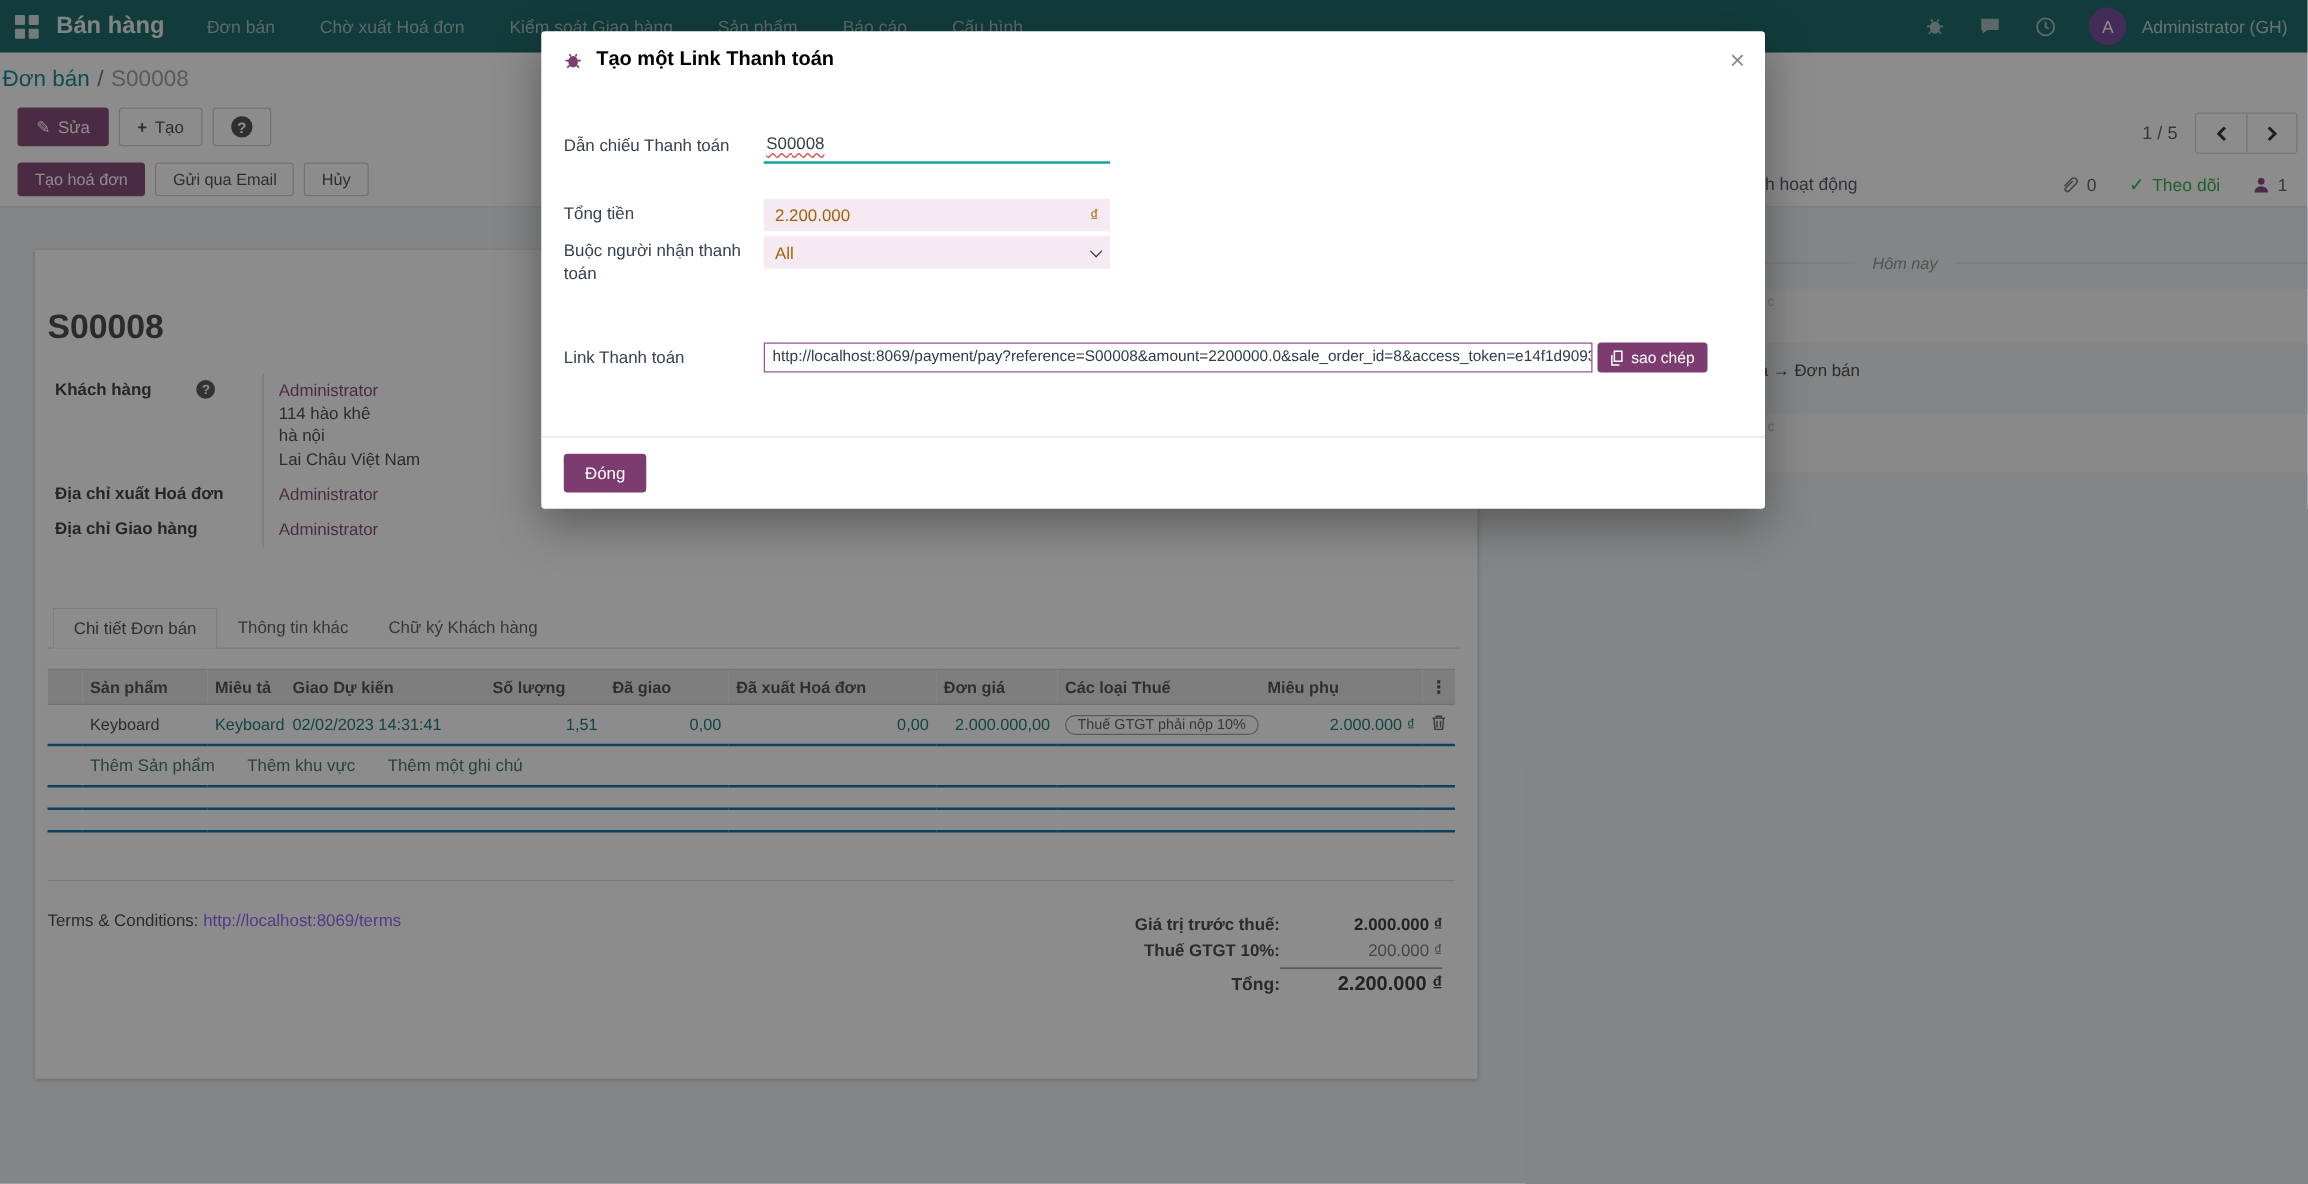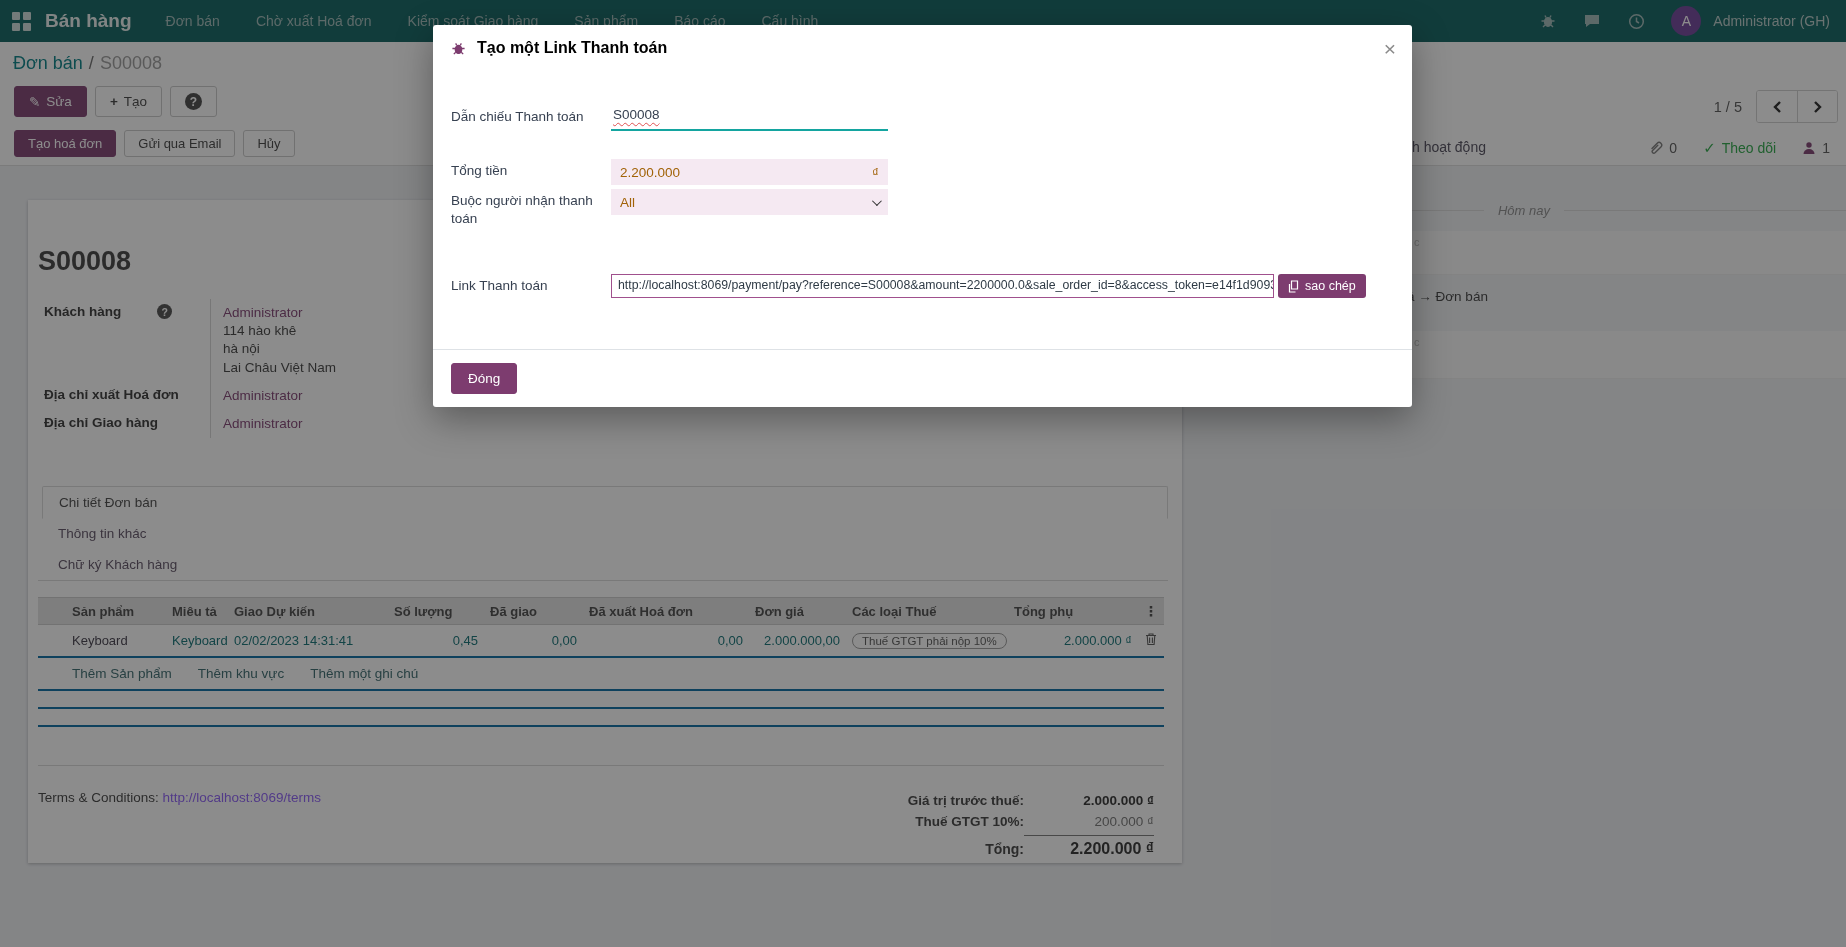--- a/index.html
+++ b/index.html
@@ -18,21 +18,21 @@
   .nav-item { color:#9fb9b7; font-size:14px; cursor:pointer; }
   .nav-right { margin-left:auto; display:flex; align-items:center; gap:26px; }
   .nav-ico { width:18px; height:18px; display:inline-flex; align-items:center; justify-content:center; }
   .avatar { width:30px; height:30px; border-radius:50%; background:#6d3e98; color:#fff;
             display:flex; align-items:center; justify-content:center; font-size:14px; }
   .nav-user { color:#b9cac8; font-size:14px; margin-left:-14px; }
 
   
   .control-panel { position:absolute; top:42px; left:0; width:100%; height:124px; background:#fff;
                    border-bottom:1px solid #dcdcdc; }
-  .breadcrumb { position:absolute; left:13px; top:11px; font-size:18px; }
+  .breadcrumb { position:absolute; left:2px; top:11px; font-size:18px; }
   .breadcrumb .bc-parent { color:#017e84; cursor:pointer; }
   .breadcrumb .bc-sep { color:#6b6b6b; margin:0 6px; }
   .breadcrumb .bc-current { color:#9a9a9a; }
   .cp-buttons { position:absolute; left:14px; top:44px; display:flex; gap:8px; }
   .btn { display:inline-flex; align-items:center; gap:6px; border-radius:3px; font-size:13.5px;
          padding:6px 14px; cursor:pointer; border:1px solid transparent; white-space:nowrap; }
   .btn-primary { background:#7d3c6f; border-color:#7d3c6f; color:#fff; }
   .btn-default { background:#fff; border-color:#c9c9c9; color:#3f3f3f; }
   .help-circle { width:17px; height:17px; border-radius:50%; background:#454545; color:#fff;
                  font-size:12px; font-weight:700; display:inline-flex; align-items:center; justify-content:center; }
@@ -68,21 +68,21 @@
   .so-title { font-size:27px; font-weight:700; color:#3d3d3d; }
   .fieldgroup { display:grid; grid-template-columns:172px 1fr; margin-top:22px; width:560px; }
   .fg-label { font-weight:600; color:#333; font-size:13.5px; padding:5px 8px 5px 6px;
               display:flex; align-items:flex-start; gap:10px; }
   .fg-value { border-left:1px solid #d5d5d5; padding:5px 0 5px 12px; font-size:13.5px; color:#3d3d3d;
               line-height:1.35; }
   .m2o-link { color:#7d3c6f; cursor:pointer; }
   .qhelp { width:15px; height:15px; border-radius:50%; background:#4a4a4a; color:#fff; font-size:10.5px;
            font-weight:700; display:inline-flex; align-items:center; justify-content:center; margin-left:26px; flex:none; }
   
-  .tabs { display:flex; margin-top:48px; border-bottom:1px solid #d9d9d9; padding-left:4px;flex-direction:column; }
+  .tabs { display:flex; margin-top:48px; border-bottom:1px solid #d9d9d9; padding-left:4px; }
   .tab { padding:8px 16px; font-size:13.5px; cursor:pointer; color:#5c4f63; }
   .tab.active { background:#fff; border:1px solid #d9d9d9; border-bottom:1px solid #fff;
                 margin-bottom:-1px; border-radius:2px 2px 0 0; color:#444; }
   
   table.o-list { border-collapse:collapse; margin-top:16px; width:1126px; table-layout:fixed; font-size:13px; }
   .o-list th { background:#e3e3e3; border-top:1px solid #cbcbcb; border-bottom:1px solid #cbcbcb;
                color:#454545; font-weight:700; padding:5px 6px; text-align:left; white-space:nowrap; overflow:hidden; }
   .o-list td { border-bottom:2px solid #0369a1; padding:7px 6px; white-space:nowrap; overflow:hidden; }
   .num { text-align:right; }
   .teal { color:#0c6e72; }
@@ -309,31 +309,31 @@
       <tr>
         <th></th>
         <th>Sản phẩm</th>
         <th>Miêu tả</th>
         <th>Giao Dự kiến</th>
         <th class="num">Số lượng</th>
         <th class="num">Đã giao</th>
         <th class="num">Đã xuất Hoá đơn</th>
         <th class="num">Đơn giá</th>
         <th>Các loại Thuế</th>
-        <th class="num">Tổng phụ</th>
+        <th class="num">Miêu phụ</th>
         <th class="kebab">⋮</th>
       </tr>
     </thead>
     <tbody>
       <tr>
         <td></td>
         <td class="prod">Keyboard</td>
         <td class="teal">Keyboard</td>
         <td class="teal">02/02/2023 14:31:41</td>
-        <td class="num teal">0,45</td>
+        <td class="num teal">1,51</td>
         <td class="num teal">0,00</td>
         <td class="num teal">0,00</td>
         <td class="num teal">2.000.000,00</td>
         <td><span class="tax-pill">Thuế GTGT phải nộp 10%</span></td>
         <td class="num teal">2.000.000 ₫</td>
         <td class="trash-cell">
           <svg width="12" height="14" viewBox="0 0 12 14" style="display:inline-block">
               <path d="M1 3.5 h10 M4 3.5 V2 h4 v1.5 M2.2 3.5 l.7 9 h6.2 l.7-9 M4.6 5.5 v5.5 M7.4 5.5 v5.5" stroke="#555" stroke-width="1.1" fill="none"></path>
             </svg>
         </td>

